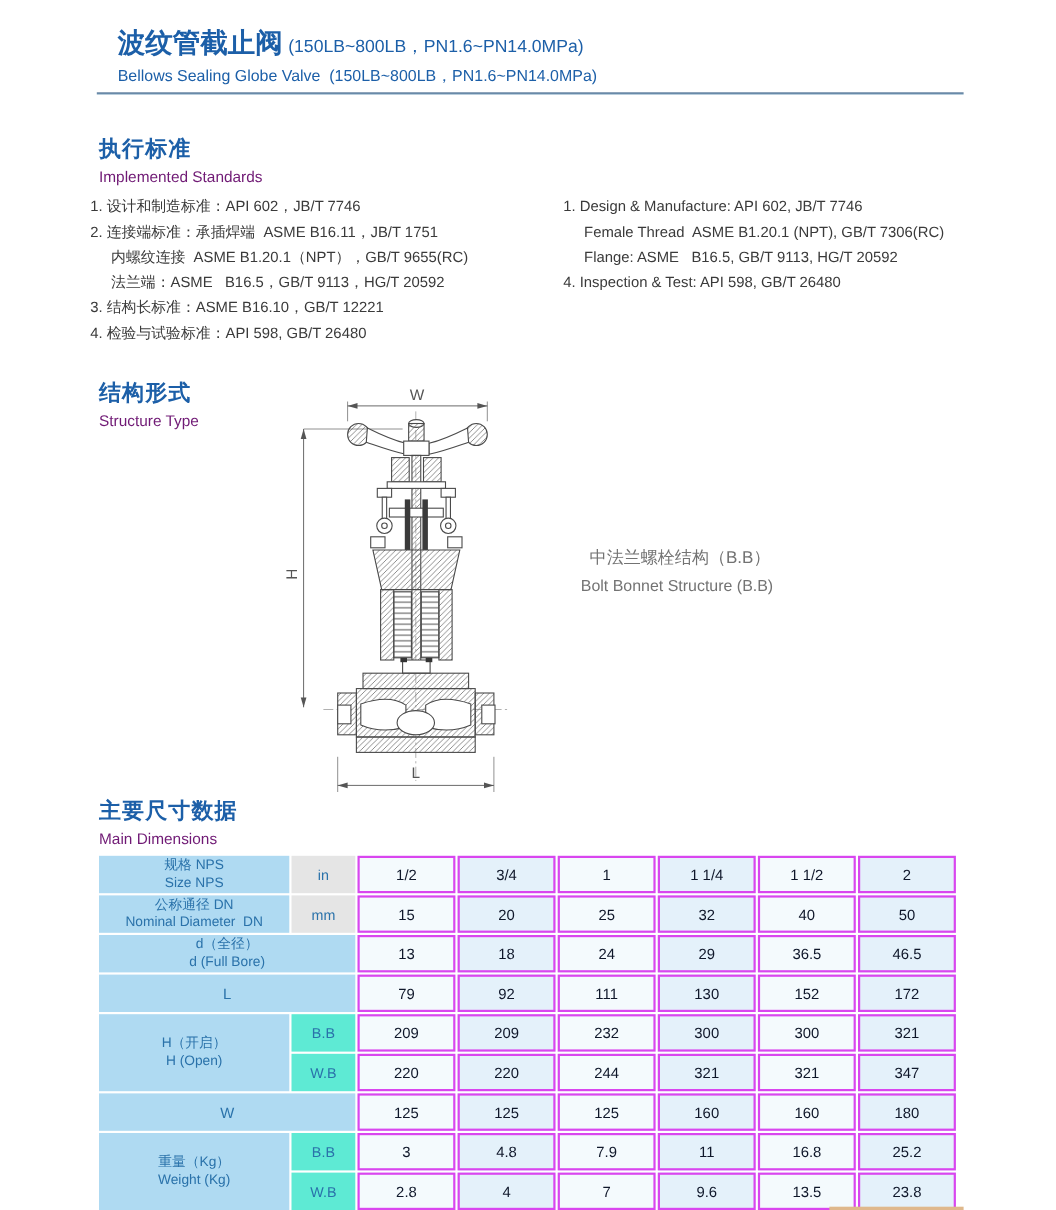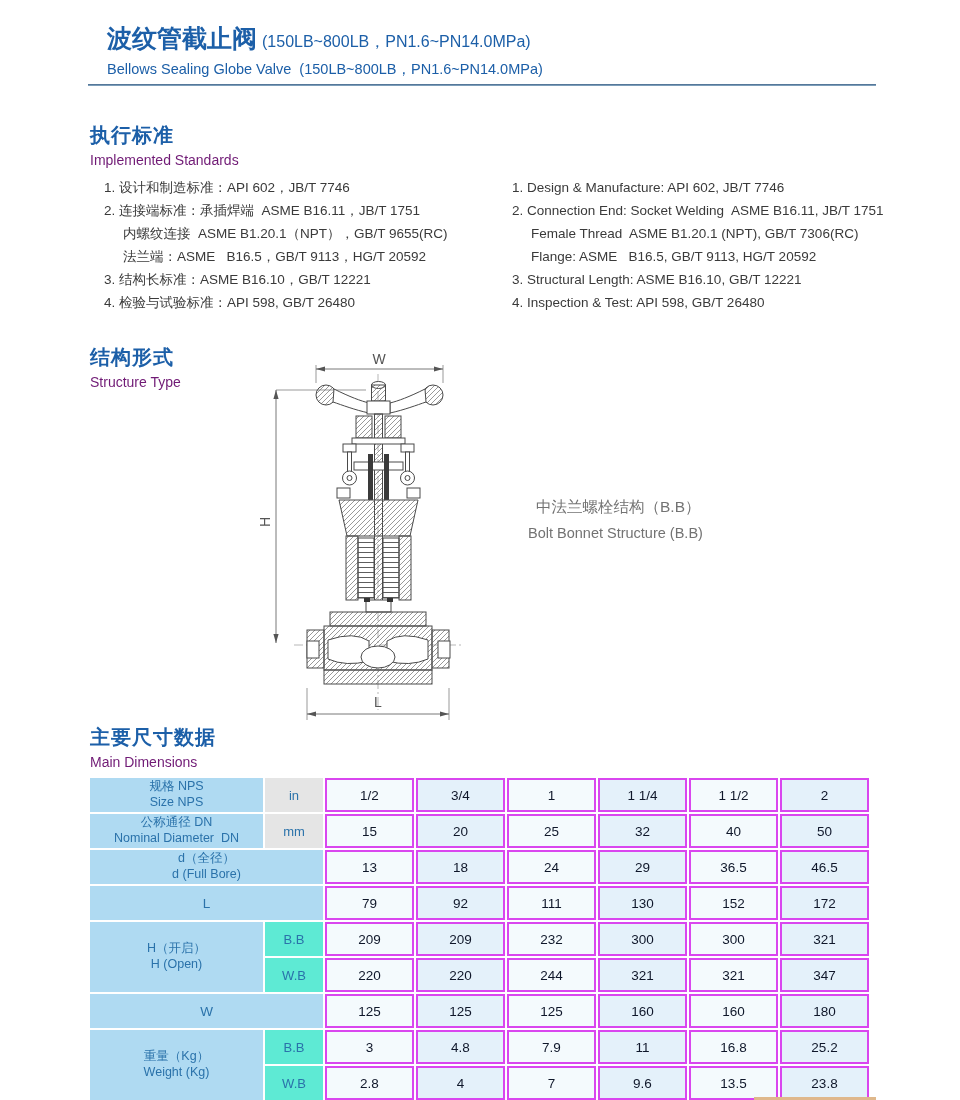--- a/index.html
+++ b/index.html
@@ -15,21 +15,21 @@
   #title-spec{font-size:16px;font-weight:normal;color:#1c5fa8;margin-left:5px;}
   #title-en{font-size:14.5px;color:#1c5fa8;margin-top:5px;white-space:pre;}
   #divider{left:88px;top:84px;width:788px;height:2px;background:linear-gradient(#42658a,#8fb0c8);}
 
   
   .sec-zh{font-size:20px;font-weight:bold;color:#1c5fa8;letter-spacing:1px;}
   .sec-en{font-size:14px;color:#701a75;margin-top:3px;}
 
   
   #standards-heading{left:90px;top:122px;}
-  #standards-zh{left:104px;top:176px;}
+  #standards-zh{left:82px;top:176px;}
   #standards-en{left:512px;top:176px;}
   .std-line{font-size:13.5px;color:#3a3a3a;line-height:23px;white-space:pre;}
   .std-line.indent{padding-left:19px;}
 
   
   #structure-heading{left:90px;top:344px;}
   #valve-svg{left:240px;top:350px;}
   #structure-caption{left:528px;top:497px;color:#737373;}
   #caption-zh{font-size:15.5px;padding-left:8px;}
   #caption-en{font-size:14.5px;margin-top:7px;}
@@ -68,24 +68,22 @@
 <div class="abs" id="standards-zh">
     <div class="std-line">1. 设计和制造标准：API 602，JB/T 7746</div>
     <div class="std-line">2. 连接端标准：承插焊端  ASME B16.11，JB/T 1751</div>
     <div class="std-line indent">内螺纹连接  ASME B1.20.1（NPT），GB/T 9655(RC)</div>
     <div class="std-line indent">法兰端：ASME   B16.5，GB/T 9113，HG/T 20592</div>
     <div class="std-line">3. 结构长标准：ASME B16.10，GB/T 12221</div>
     <div class="std-line">4. 检验与试验标准：API 598, GB/T 26480</div>
   </div>
 <div class="abs" id="standards-en">
     <div class="std-line">1. Design &amp; Manufacture: API 602, JB/T 7746</div>
-    <div class="std-line">2. Connection End: Socket Welding  ASME B16.11, JB/T 1751</div>
     <div class="std-line indent">Female Thread  ASME B1.20.1 (NPT), GB/T 7306(RC)</div>
     <div class="std-line indent">Flange: ASME   B16.5, GB/T 9113, HG/T 20592</div>
-    <div class="std-line">3. Structural Length: ASME B16.10, GB/T 12221</div>
     <div class="std-line">4. Inspection &amp; Test: API 598, GB/T 26480</div>
   </div>
 
 <div class="abs" id="structure-heading">
   <div class="sec-zh">结构形式</div>
   <div class="sec-en">Structure Type</div>
 </div>
 
 <svg class="abs" id="valve-svg" width="240" height="380" viewBox="0 0 240 380" xmlns="http://www.w3.org/2000/svg">
   <defs>

